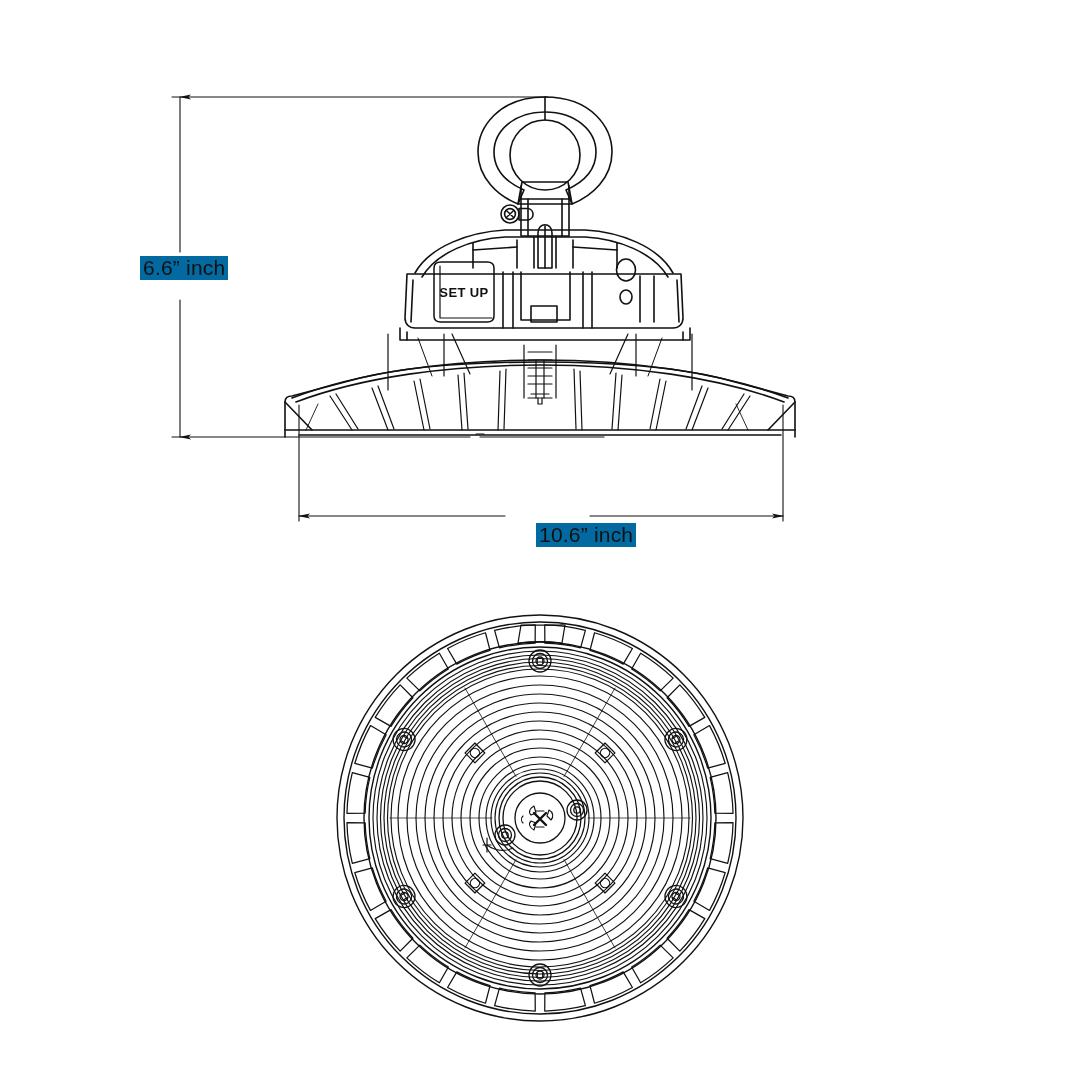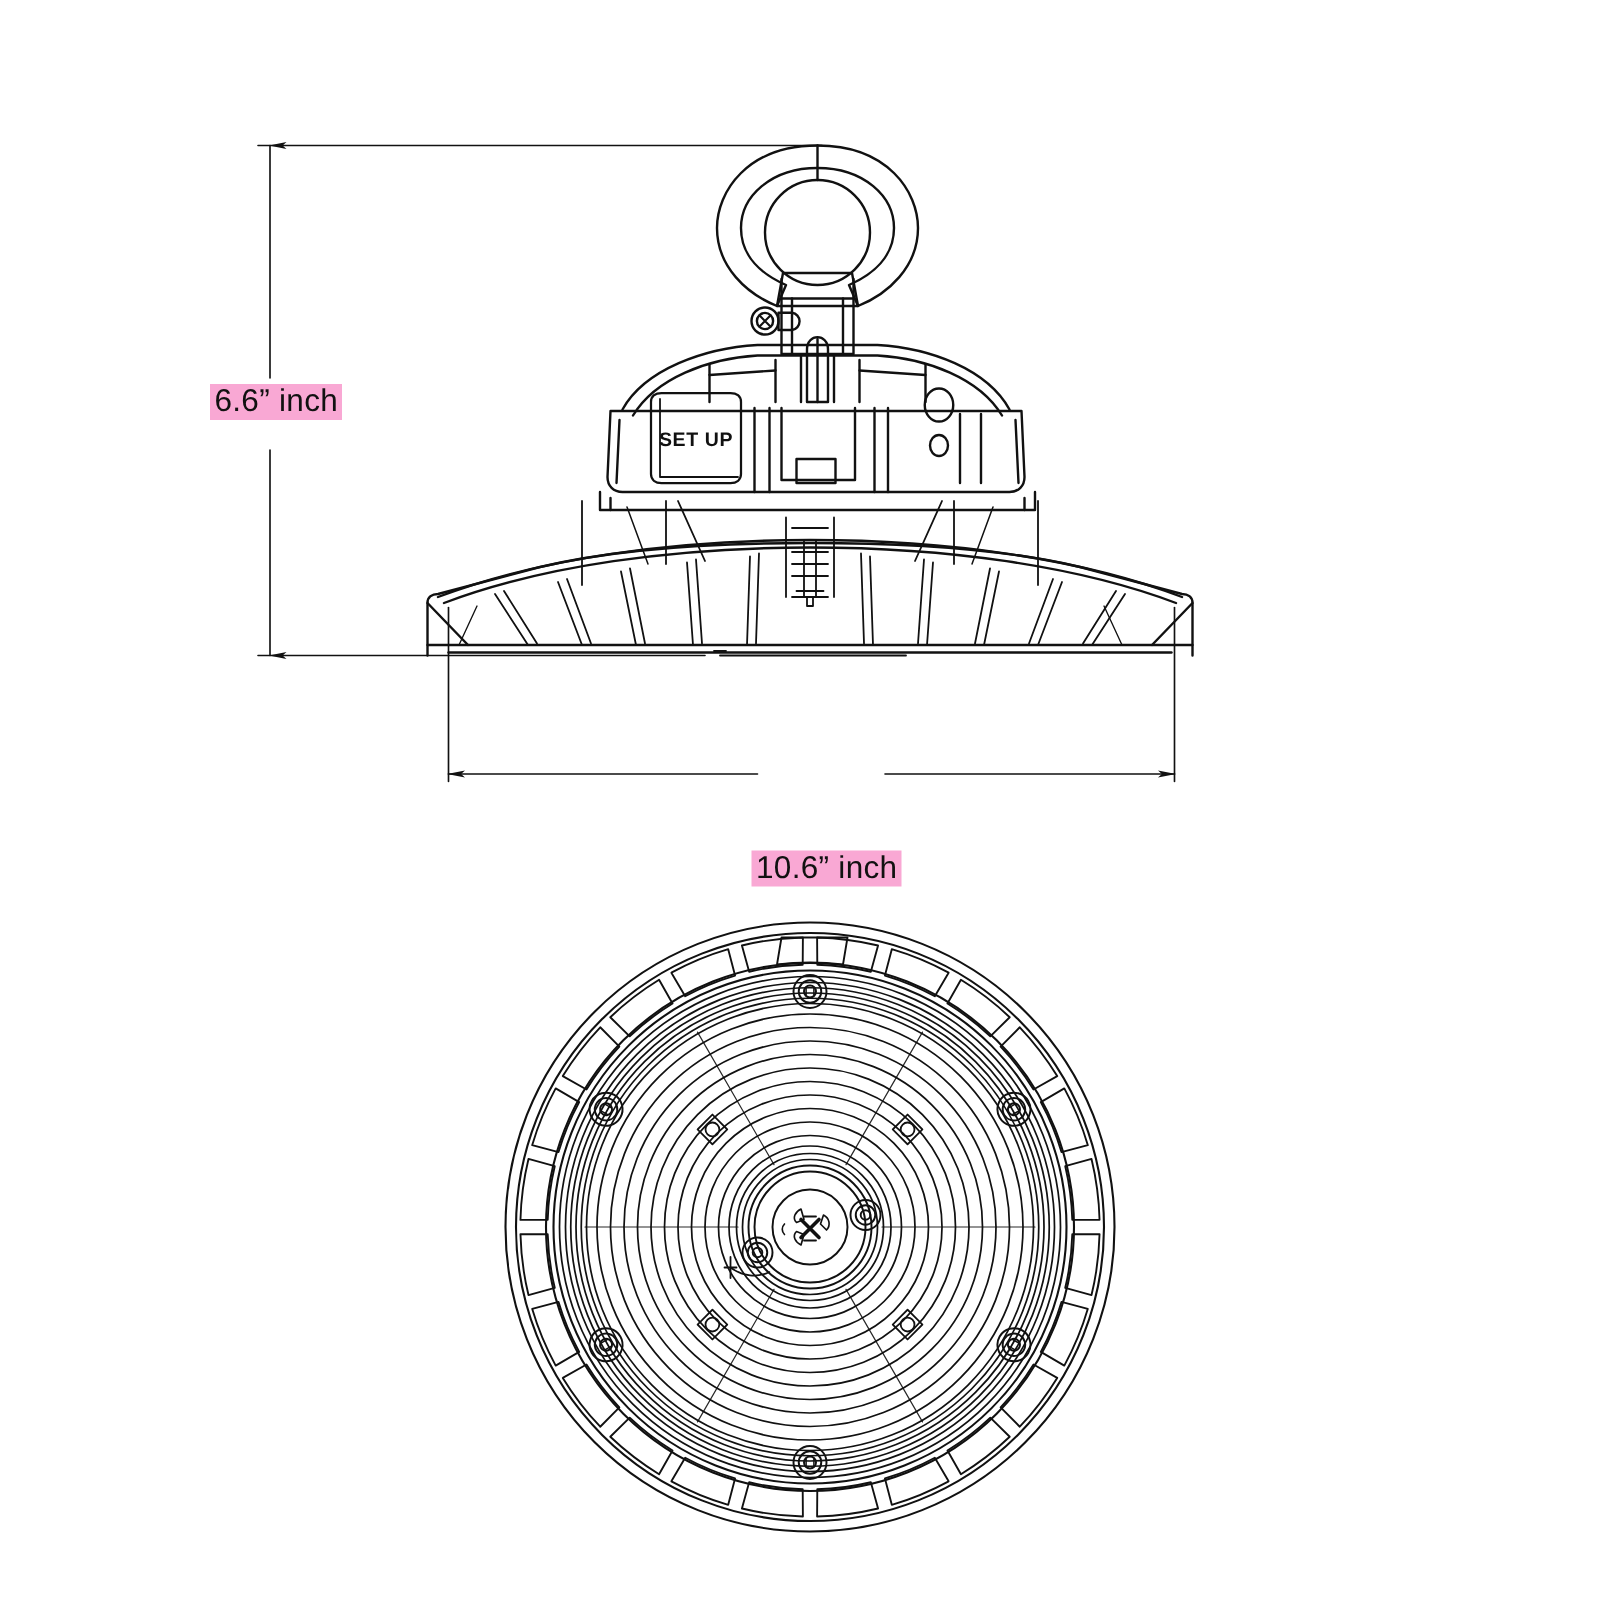--- a/index.html
+++ b/index.html
@@ -29,31 +29,30 @@
     height: 1080px;
     display: block;
   }
   .dim-label {
     position: absolute;
     font-family: "Liberation Sans", sans-serif;
     font-size: 21px;
     color: #111111;
     white-space: nowrap;
     letter-spacing: 0.2px;
-    background: #f9a8d4;
+    background: #0369a1;
     padding: 0 3px;
   }
   #height-dim-label {
     left: 140px;
     top: 256px;
   }
   #width-dim-label {
-    left: 501px;
+    left: 536px;
     top: 523px;
-    margin-top: 44px;
   }
 </style>
 </head>
 <body>
 
 <div id="drawing-sheet">
 
   <svg id="drawing-svg" viewBox="0 0 1080 1080" xmlns="http://www.w3.org/2000/svg">
 
     <defs>

